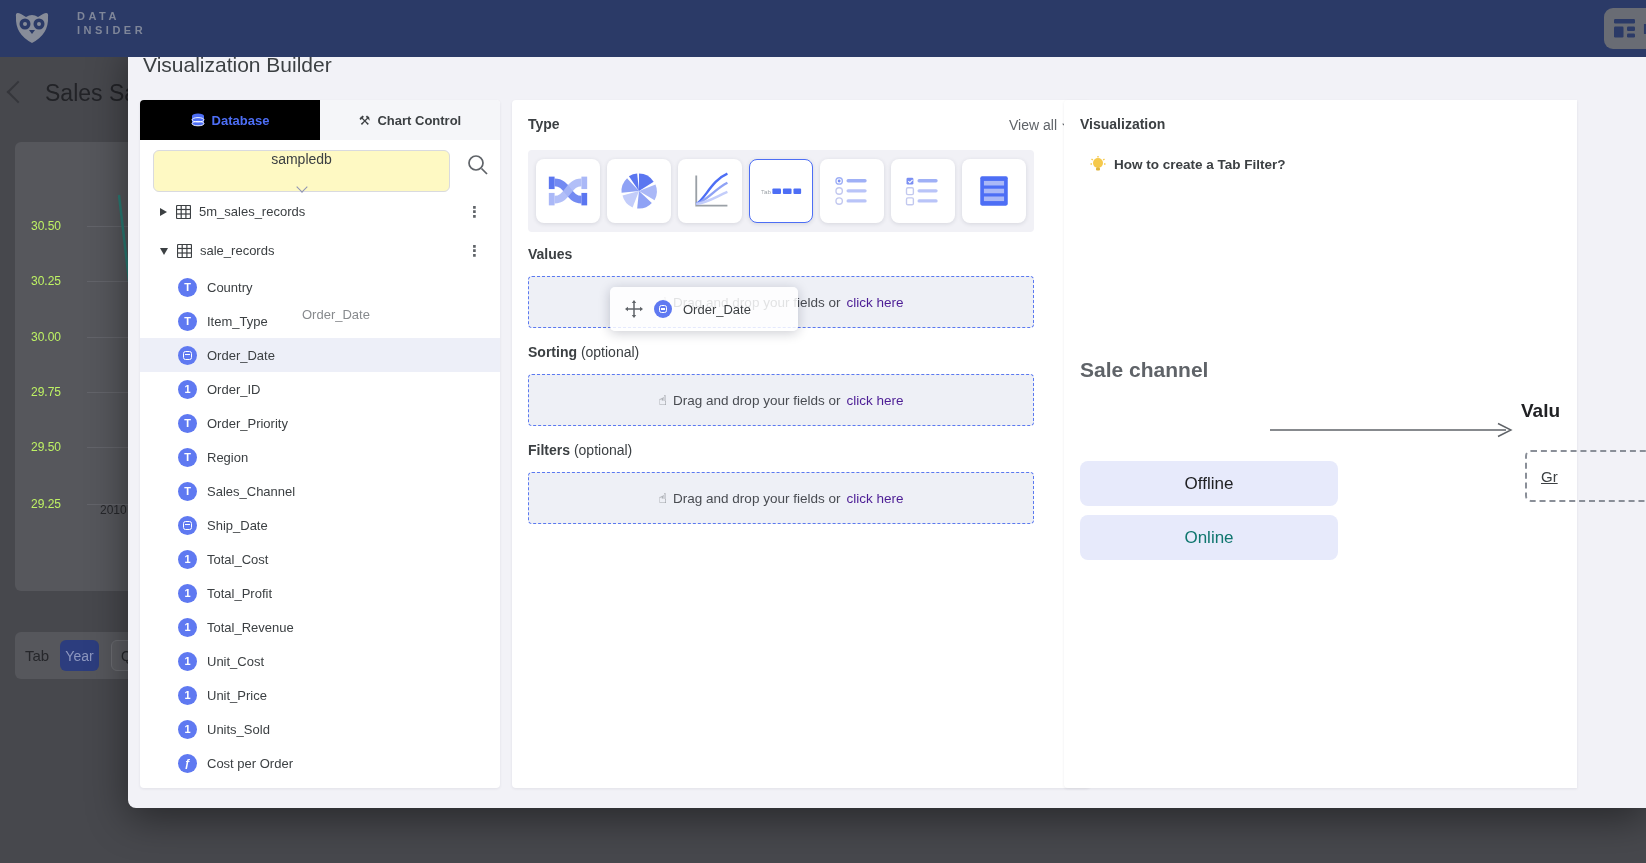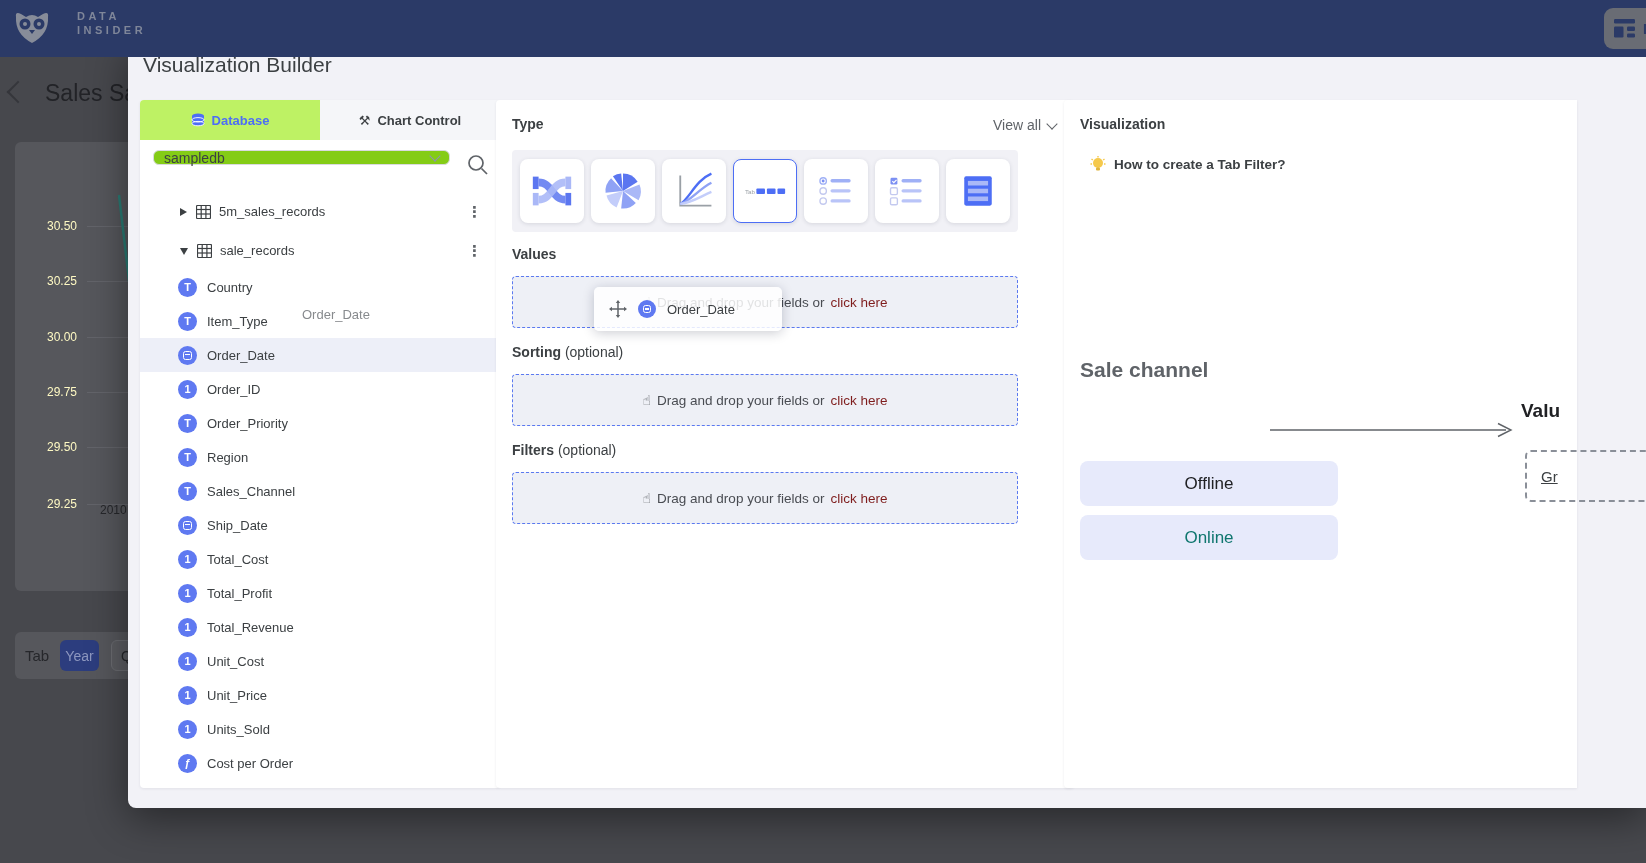--- a/index.html
+++ b/index.html
@@ -10,45 +10,45 @@
   #topbar{position:absolute;left:0;top:0;width:1646px;height:57px;background:#2b3a67;z-index:20;}
   .brand{position:absolute;left:57px;top:9px;color:#7f8699;font-size:11px;font-weight:bold;letter-spacing:3.5px;line-height:14px;margin-left:20px;}
   #tb-btn{position:absolute;left:1604px;top:8px;width:90px;height:41px;background:#696c74;border-radius:9px;display:flex;align-items:center;padding-left:10px;gap:7px;}
   #tb-btn .dlabel{color:#2b3a67;font-weight:bold;font-size:14px;}
 
   
   .bg-item{z-index:1;}
   #bg-back{left:10px;top:84px;width:14px;height:14px;border-left:2.5px solid #35363b;border-bottom:2.5px solid #35363b;transform:rotate(45deg);}
   #bg-title{left:45px;top:80px;font-size:23px;color:#222327;}
   #bg-chart{left:15px;top:142px;width:113px;height:449px;background:#56575c;border-radius:6px 0 0 6px;overflow:hidden;}
-  .ytick{position:absolute;left:0;width:62px;text-align:right;font-size:12px;color:#fef9c3;}
+  .ytick{position:absolute;left:0;width:62px;text-align:center;font-size:12px;color:#bef264;}
   .gline{position:absolute;left:72px;width:41px;height:1px;background:#63646a;}
   #bg-xtick{position:absolute;left:85px;top:361px;font-size:12px;color:#26272b;}
   #bg-tabs{left:15px;top:632px;width:113px;height:47px;background:#56575c;border-radius:6px 0 0 6px;}
   #bg-tab-label{position:absolute;left:10px;top:15px;font-size:15px;color:#26272b;}
   #bg-pill-year{position:absolute;left:45px;top:8px;width:39px;height:31px;background:#2c3d7e;border-radius:6px;color:#8d97bf;font-size:14px;display:flex;align-items:center;justify-content:center;}
   #bg-pill-qu{position:absolute;left:96px;top:8px;width:60px;height:31px;background:#5c5d62;border:1px solid #6b6c71;border-radius:6px;color:#26272b;font-size:14px;display:flex;align-items:center;padding-left:9px;box-sizing:border-box;}
 
   
   #modal{position:absolute;left:128px;top:43px;width:1518px;height:765px;background:#f2f2f7;border-radius:8px 0 0 8px;box-shadow:0 10px 40px rgba(0,0,0,.45);z-index:10;}
   #modal-title{position:absolute;left:15px;top:10px;font-size:21px;color:#3c4043;font-weight:500;}
   .panel{position:absolute;top:57px;height:688px;background:#fff;border-radius:4px;box-shadow:0 1px 3px rgba(25,28,45,.08);}
   #panel-left{left:12px;width:360px;}
-  #panel-mid{left:368px;width:578px;}
+  #panel-mid{left:384px;width:578px;}
   #panel-right{left:936px;width:513px;border-radius:4px 0 0 4px;}
 
   
   .ltab{position:absolute;top:0;width:180px;height:40px;display:flex;align-items:center;justify-content:center;gap:7px;font-size:13px;font-weight:bold;cursor:pointer;}
-  #tab-db{left:0;color:#4d6ef5;background:#bef264;border-radius:4px 0 0 0;}
+  #tab-db{left:0;color:#4d6ef5;background:#000000;border-radius:4px 0 0 0;}
   #tab-cc{left:180px;color:#3c4043;background:#f5f6f9;border-radius:0 4px 0 0;}
-  #db-select{position:absolute;left:13px;top:50px;width:297px;height:15px;border:1px solid #d9dadf;border-radius:6px;background:#84cc16;display:flex;align-items:center;justify-content:space-between;padding:0 10px;box-sizing:border-box;font-size:14px;color:#3c4043;cursor:pointer;}
+  #db-select{position:absolute;left:13px;top:50px;width:297px;height:42px;border:1px solid #d9dadf;border-radius:6px;background:#fef9c3;display:flex;align-items:center;justify-content:space-between;padding:0 10px;box-sizing:border-box;font-size:14px;color:#3c4043;cursor:pointer;flex-direction:column;}
   .chev{width:7px;height:7px;border-right:1.6px solid #8e93b4;border-bottom:1.6px solid #8e93b4;transform:rotate(45deg);margin-top:-3px;}
   #search-btn{position:absolute;left:326px;top:53px;width:24px;height:24px;cursor:pointer;}
   #tree{position:absolute;left:0;top:92px;width:360px;}
-  .trow-table{height:39px;display:flex;align-items:center;padding-left:40px;position:relative;cursor:pointer;}
+  .trow-table{height:39px;display:flex;align-items:center;padding-left:20px;position:relative;cursor:pointer;}
   .trow-field{height:34px;display:flex;align-items:center;padding-left:38px;position:relative;cursor:pointer;}
   .trow-field.hl{background:#edeff8;}
   .caret-r{width:0;height:0;border-left:7px solid #3c4043;border-top:4.5px solid transparent;border-bottom:4.5px solid transparent;margin-right:9px;}
   .caret-d{width:0;height:0;border-top:7px solid #3c4043;border-left:4.5px solid transparent;border-right:4.5px solid transparent;margin-right:9px;margin-top:2px;}
   .tname{font-size:13px;color:#3c4043;margin-left:8px;}
   .fname{font-size:13px;color:#3c4043;margin-left:10px;}
   .kebab{position:absolute;right:18px;top:50%;transform:translateY(-50%);color:#5f6368;font-size:15px;font-weight:bold;cursor:pointer;}
   .circ{width:19px;height:19px;border-radius:50%;background:#5f79f1;color:#fff;font-size:11px;font-weight:bold;display:flex;align-items:center;justify-content:center;flex:none;}
   .cal{width:19px;height:19px;border-radius:50%;background:#5f79f1;position:relative;flex:none;}
   .cal::after{content:"";position:absolute;left:5px;right:5px;top:5px;bottom:5px;border:1.4px solid #fff;border-radius:2.5px;}
@@ -57,21 +57,21 @@
 
   
   .sec-label{position:absolute;left:16px;font-size:14px;font-weight:bold;color:#3c4043;}
   .sec-label .opt{font-weight:normal;color:#3c4043;margin-top:44px;}
   #view-all{position:absolute;right:18px;top:17px;display:flex;align-items:center;gap:7px;font-size:14px;color:#5f6368;cursor:pointer;}
   #type-strip{position:absolute;left:16px;top:50px;width:506px;height:82px;background:#f1f1f6;border-radius:4px;display:flex;align-items:center;justify-content:space-between;padding:0 8px;box-sizing:border-box;}
   .tile{width:64px;height:64px;background:#fff;border-radius:8px;box-shadow:0 1px 4px rgba(32,36,64,.13);display:flex;align-items:center;justify-content:center;cursor:pointer;box-sizing:border-box;}
   .tile.sel{border:1.5px solid #4d6ef5;}
   .dropzone{position:absolute;left:16px;width:506px;height:52px;background:#eef0f6;border:1.5px dashed #5b79f0;border-radius:4px;display:flex;align-items:center;justify-content:center;gap:6px;font-size:13.5px;color:#494c52;box-sizing:border-box;cursor:pointer;}
   .dz-hand{color:#5f6368;font-size:14px;}
-  .dz-link{color:#7f1d1d;cursor:pointer;}
+  .dz-link{color:#4c1d95;cursor:pointer;}
   #drag-ghost{position:absolute;left:98px;top:187px;width:188px;height:44px;background:rgba(255,255,255,.84);border-radius:5px;box-shadow:0 2px 12px rgba(20,24,50,.22);display:flex;align-items:center;gap:11px;padding-left:15px;box-sizing:border-box;z-index:4;font-size:13px;color:#3c4043;}
 
   
   #viz-header{position:absolute;left:16px;top:16px;font-size:14px;font-weight:bold;color:#3c4043;}
   #tip-row{position:absolute;left:26px;top:56px;display:flex;align-items:center;gap:8px;}
   #tip-title{font-size:13.5px;font-weight:bold;color:#3c4043;}
   #tip-body{position:absolute;left:32px;top:88px;font-size:13.5px;color:#3c4043;}
   #pv-title{position:absolute;left:16px;top:258px;font-size:21px;font-weight:bold;color:#5f6368;}
   .pv-btn{position:absolute;left:16px;width:258px;height:45px;border-radius:8px;display:flex;align-items:center;justify-content:center;font-size:17px;cursor:pointer;}
   #btn-showall{top:306px;background:#5b76ef;color:#fff;font-weight:bold;}

